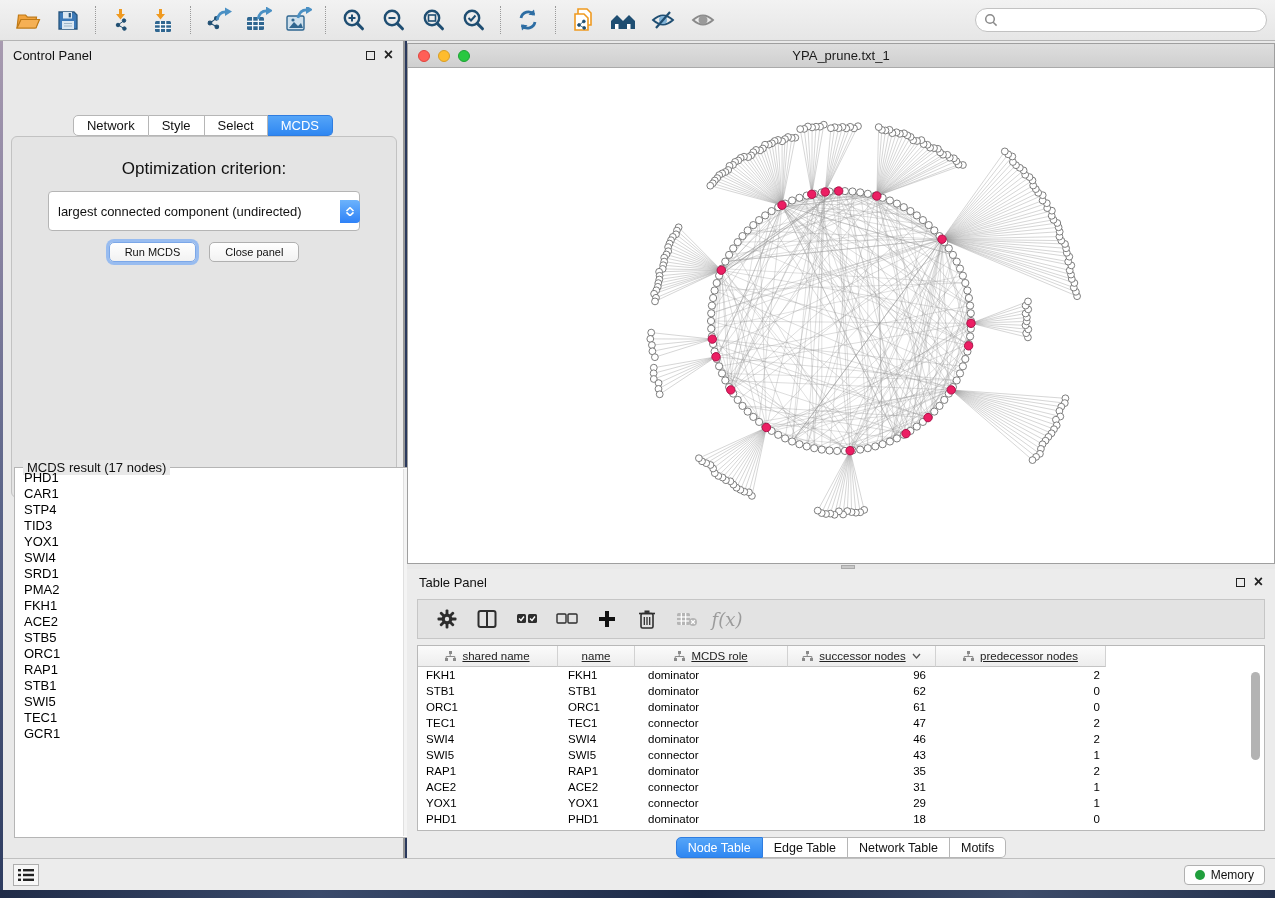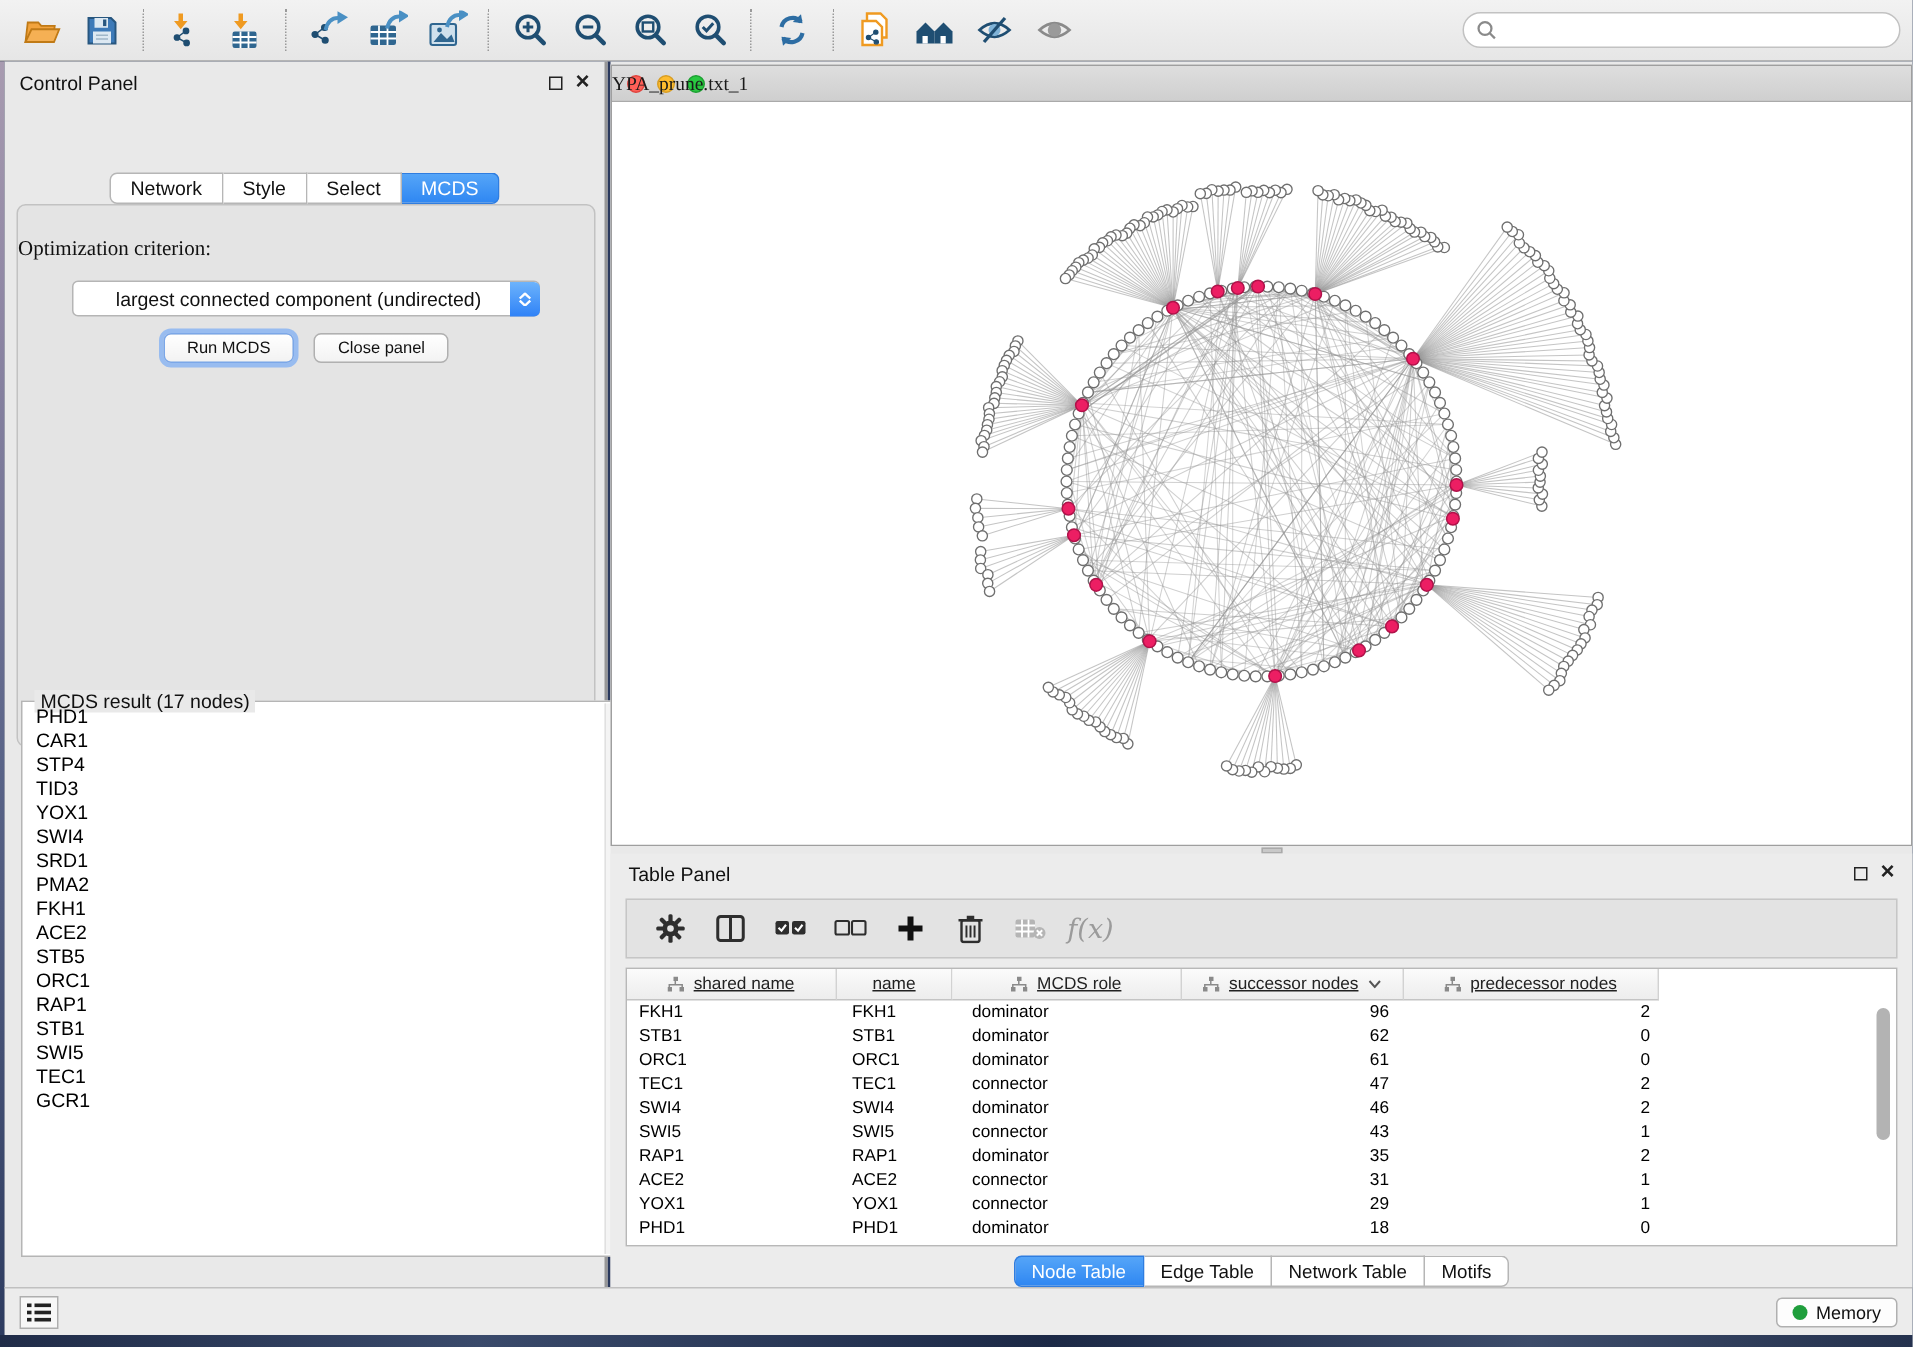--- a/index.html
+++ b/index.html
@@ -34,23 +34,23 @@
 
   .cp-tabs { position:absolute; left:0; top:74px; width:100%; display:flex; justify-content:center; z-index:2; }
   .seg-tab { font-size:13px; padding:2px 13px; height:21px; background:#fff;
     border:1px solid #b6b6b6; border-left:none; color:#111; display:flex; align-items:center; }
   .seg-tab:first-child { border-left:1px solid #b6b6b6; border-radius:5px 0 0 5px; }
   .seg-tab:last-child { border-radius:0 5px 5px 0; }
   .seg-tab.active { background:linear-gradient(#55a5f8,#2f87f2); border-color:#2f7de0; color:#fff; }
 
   .cp-inner { position:absolute; left:8px; top:95px; width:386px; height:362px;
     background:#e4e4e4; border:1px solid #c2c2c2; border-radius:6px; }
-  .opt-label { font-size:14px; color:#111; margin-top:22px;font-family:Liberation Serif, serif; }
-  .combo { width:312px; height:24px; margin:12px auto 0; background:#fff; border:1px solid #b5b5b5;
-    border-radius:4px; display:flex; align-items:center; position:relative;text-align:center; }
+  .opt-label { text-align:center; font-size:17px; color:#111; margin-top:22px; }
+  .combo { width:312px; height:40px; margin:12px auto 0; background:#fff; border:1px solid #b5b5b5;
+    border-radius:4px; display:flex; align-items:center; position:relative; }
   .combo-text { flex:1; font-size:13px; padding-left:9px; color:#111; white-space:nowrap; overflow:hidden; }
   .combo-step { width:20px; height:23px; margin:-1px -1px -1px 0; border-radius:0 4px 4px 0;
     background:linear-gradient(#6cb3fc,#2f82f7); display:flex; flex-direction:column;
     align-items:center; justify-content:center; gap:1px; }
   .btn-row { display:flex; justify-content:center; gap:13px; margin-top:11px; }
   .mac-btn { font-size:11px; color:#111; background:linear-gradient(#ffffff,#f2f2f2);
     border:1px solid #b0b0b0; border-radius:5px; padding:3px 15px; }
   .mac-btn.focused { box-shadow:0 0 0 3px rgba(90,155,250,.55); border-color:#7ba7e8; }
 
   .mcds-fieldset { position:absolute; left:11px; top:426px; width:404px; height:371px;
@@ -67,21 +67,21 @@
 
   .net-window { position:absolute; left:0; top:2px; width:868px; height:521px;
     border:1px solid #9f9f9f; background:#fff; }
   .net-titlebar { height:24px; background:linear-gradient(#dedede,#cfcfcf);
     border-bottom:1px solid #aaa; display:flex; align-items:center; position:relative; }
   .traffic { display:flex; gap:8px; margin-left:10px; }
   .tl { width:12px; height:12px; border-radius:50%; }
   .tl.red { background:#ff5f57; border:.5px solid #e0443e; }
   .tl.yellow { background:#febc2e; border:.5px solid #d89e24; }
   .tl.green { background:#28c840; border:.5px solid #1da133; }
-  .net-title { position:absolute; left:0; right:0; text-align:left; font-size:13px; color:#1a1a1a;font-family:Liberation Serif, serif; }
+  .net-title { position:absolute; left:0; right:0; text-align:center; font-size:13px; color:#1a1a1a; }
   .net-canvas { position:absolute; left:0; top:24px; width:866px; height:495px; background:#fff; overflow:hidden; }
 
   .h-splitter { position:absolute; left:0; top:523px; width:868px; height:5px; }
   .h-handle { position:absolute; left:50%; top:1px; width:14px; height:4px; background:#c8c8c8; border:1px solid #aaa; }
 
   .table-panel { position:absolute; left:0; top:528px; width:868px; height:289px; background:#ececec; }
   .tp-titlebar { height:26px; display:flex; align-items:center; padding:0 12px; }
   .tp-toolbar { margin:4px 10px 6px; height:40px; background:#e3e3e3; border:1px solid #c6c6c6;
     display:flex; align-items:center; gap:10px; padding-left:14px; }
   .tp-tool { width:30px; height:30px; display:flex; align-items:center; justify-content:center; }

